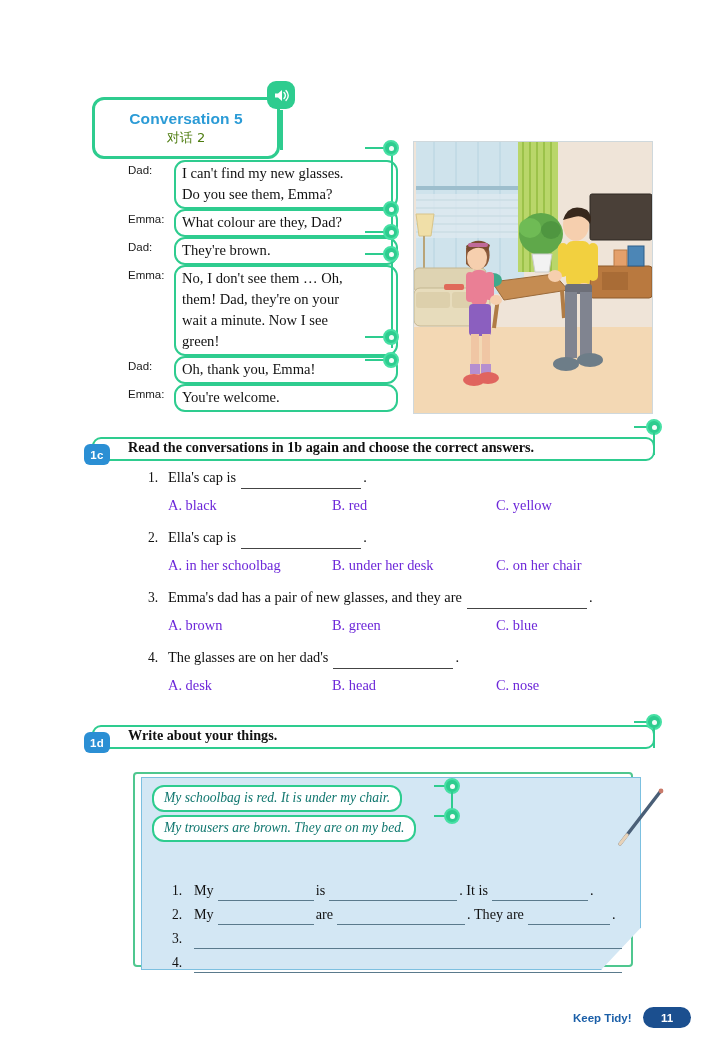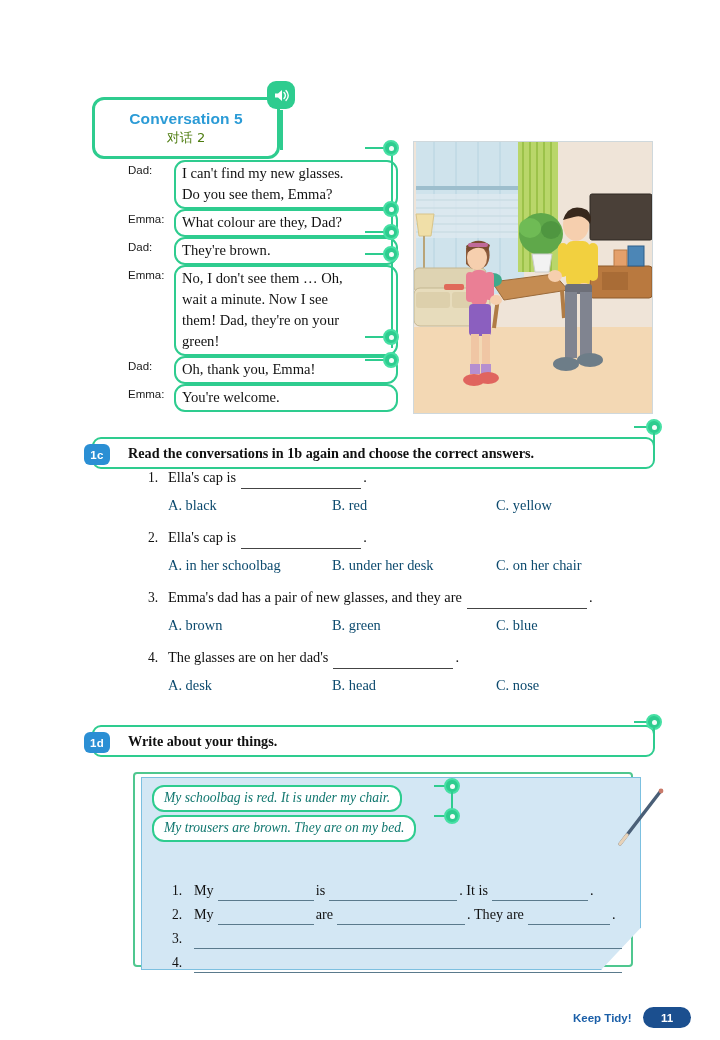--- a/index.html
+++ b/index.html
@@ -87,25 +87,25 @@
   #illustration {
     position: absolute; left: 413px; top: 141px;
     width: 240px; height: 273px;
     border: 1px solid #cfd8dc;
     overflow: hidden; background: #f2d9b8;
   }
 
   
   .ex-bar {
     position: absolute;
-    height: 32px;
+    height: 24px;
     border: 2.2px solid #2ecc8f;
     border-radius: 9px;
     background: #ffffff;
-    display: flex; align-items: center;
+    display: flex; 
     padding-left: 34px;
     font-size: 14.2px; font-weight: bold; color: #111;
   }
   .ex-badge {
     position: absolute; left: -10px; top: 5px;
     width: 26px; height: 21px; border-radius: 6px;
     background: #2b8fd4;
     color: #fff; font-family: "Liberation Sans", sans-serif;
     font-size: 11.5px; font-weight: bold;
     display: flex; align-items: center; justify-content: center;
@@ -113,21 +113,21 @@
   }
   .bar-node-wrap { position: absolute; }
 
   
   #questions { position: absolute; left: 148px; top: 466px; width: 500px; }
   .q-block { margin-bottom: 10px; }
   .q-line { font-size: 14.4px; color: #111; white-space: nowrap; line-height: 22px; }
   .q-num { display: inline-block; width: 20px; font-size: 13.6px; }
   .blank { display: inline-block; border-bottom: 1px solid #444; vertical-align: baseline; }
   .opts { margin-top: 5px; margin-left: 20px; position: relative; height: 22px; }
-  .opt { position: absolute; font-size: 14.4px; color: #0c4a6e; white-space: nowrap; line-height: 22px; }
+  .opt { position: absolute; font-size: 14.4px; color: #6d28d9; white-space: nowrap; line-height: 22px; }
   .opt.a { left: 0; }
   .opt.b { left: 164px; }
   .opt.c { left: 328px; }
 
   
   #panel-green {
     position: absolute; left: 133px; top: 772px;
     width: 500px; height: 195px;
     border: 2px solid #4fc78f; border-radius: 4px;
     background: #ffffff;
@@ -203,22 +203,22 @@
     <div class="d-row">
       <div class="d-speaker">Dad:</div>
       <div class="d-bubble">
         <p>They're brown.</p>
       </div>
     </div>
     <div class="d-row">
       <div class="d-speaker">Emma:</div>
       <div class="d-bubble">
         <p>No, I don't see them … Oh,</p>
+        <p>them! Dad, they're on your</p>
         <p>wait a minute. Now I see</p>
-        <p>them! Dad, they're on your</p>
         <p>green!</p>
       </div>
     </div>
     <div class="d-row">
       <div class="d-speaker">Dad:</div>
       <div class="d-bubble">
         <p>Oh, thank you, Emma!</p>
       </div>
     </div>
     <div class="d-row">

